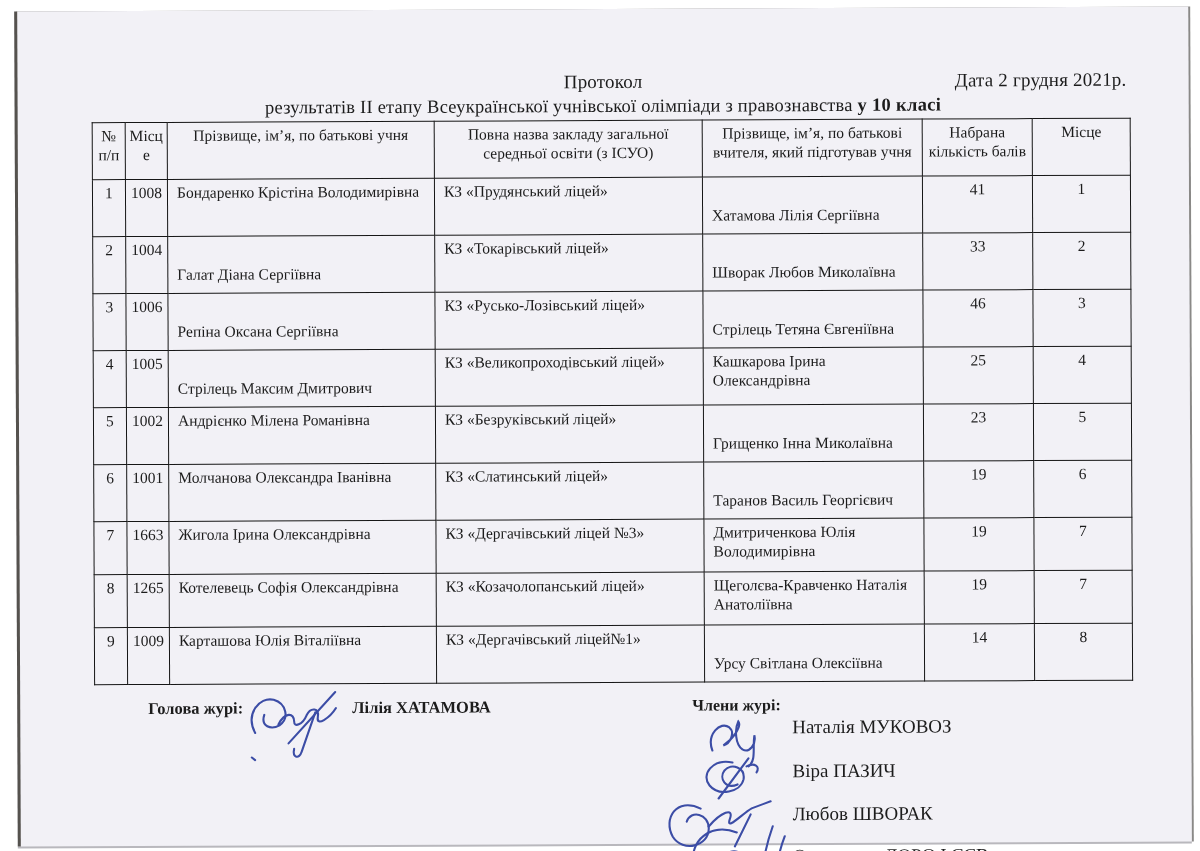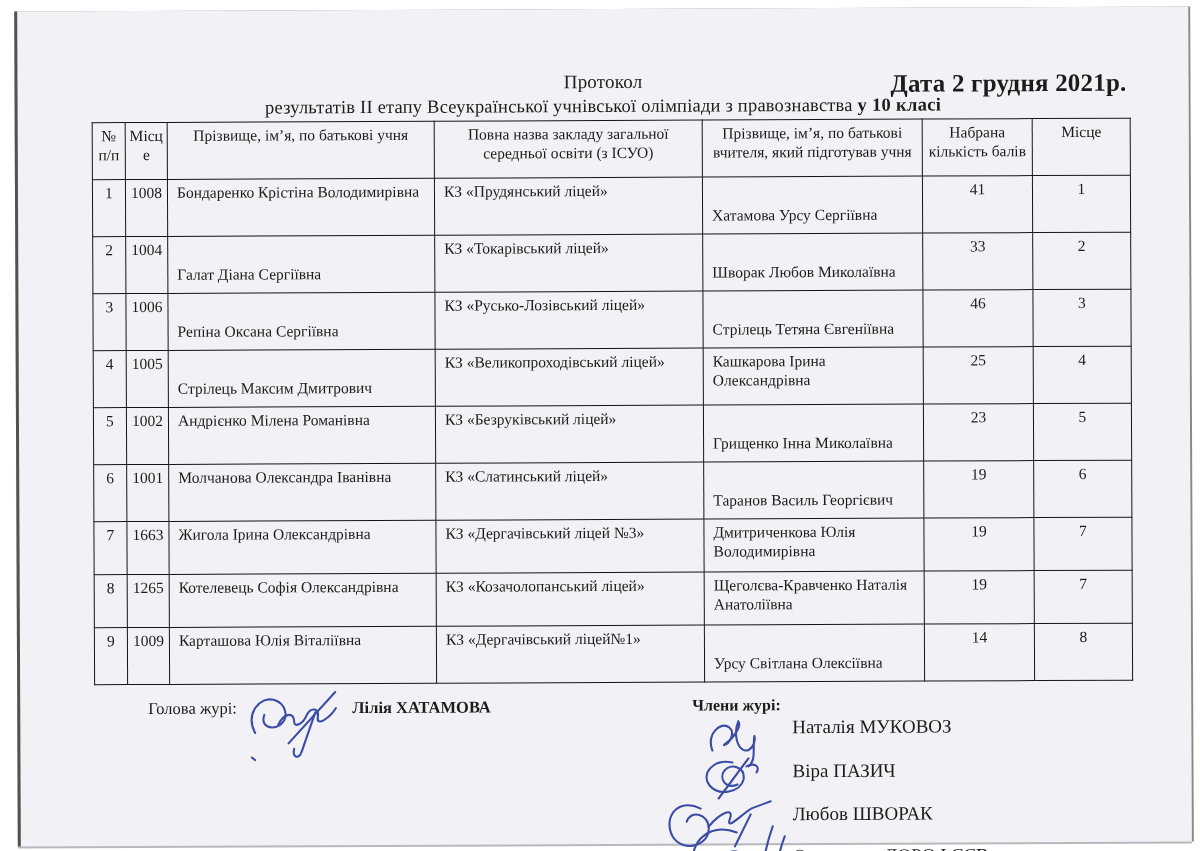--- a/index.html
+++ b/index.html
@@ -15,21 +15,21 @@
     border-left:3px solid #55524e;
     box-shadow:0 2px 0 #b9b8bd, 2px 0 0 #8a8987;
     transform:rotate(-0.25deg);
     transform-origin:50% 50%;
   }
   .titlebar{position:relative;margin-top:62px;height:24px;}
   .doc-title{
     text-align:center;font-size:19px;letter-spacing:.2px;
   }
   .doc-date{
-    position:absolute;top:0;right:62px;font-size:25px;letter-spacing:.2px;font-weight:bold;
+    position:absolute;top:0;right:62px;font-size:19px;letter-spacing:.2px;
   }
   .doc-subtitle{
     text-align:center;font-size:18.5px;margin-top:1px;letter-spacing:.2px;
   }
   .doc-subtitle b{letter-spacing:.3px;}
   table.results{
     table-layout:fixed;border-collapse:collapse;
     margin:3px 0 0 74px;width:1038px;
     background:transparent;
   }
@@ -46,21 +46,21 @@
   table.results td{height:44px;}
   .c-num,.c-code,.c-points,.c-place{
     text-align:center;vertical-align:top;padding-top:4px;
   }
   .c-student,.c-school,.c-teacher{
     text-align:left;vertical-align:top;padding:4px 6px 4px 9px;
   }
   td.vb{vertical-align:bottom;padding-bottom:8px;}
   .footer{position:relative;height:230px;margin-top:10px;}
   .lbl-head{
-    position:absolute;left:128px;top:4px;font-weight:normal;font-size:16.5px;
+    position:absolute;left:128px;top:4px;font-weight:bold;font-size:16.5px;
   }
   .name-head{
     position:absolute;left:332px;top:4px;font-weight:bold;font-size:16.5px;text-align:right;
   }
   .lbl-members{
     position:absolute;left:672px;top:4px;font-weight:bold;font-size:16px;
   }
   .member-name{
     position:absolute;left:772px;font-size:19px;white-space:nowrap;
   }
@@ -99,21 +99,21 @@
         <th>Набрана кількість балів</th>
         <th>Місце</th>
       </tr>
     </thead>
     <tbody>
         <tr>
           <td class="c-num">1</td>
           <td class="c-code">1008</td>
           <td class="c-student">Бондаренко Крістіна Володимирівна</td>
           <td class="c-school">КЗ «Прудянський ліцей»</td>
-          <td class="c-teacher vb">Хатамова Урсу Сергіївна</td>
+          <td class="c-teacher vb">Хатамова Лілія Сергіївна</td>
           <td class="c-points">41</td>
           <td class="c-place">1</td>
         </tr>
         <tr>
           <td class="c-num">2</td>
           <td class="c-code">1004</td>
           <td class="c-student vb">Галат Діана Сергіївна</td>
           <td class="c-school">КЗ «Токарівський ліцей»</td>
           <td class="c-teacher vb">Шворак Любов Миколаївна</td>
           <td class="c-points">33</td>

